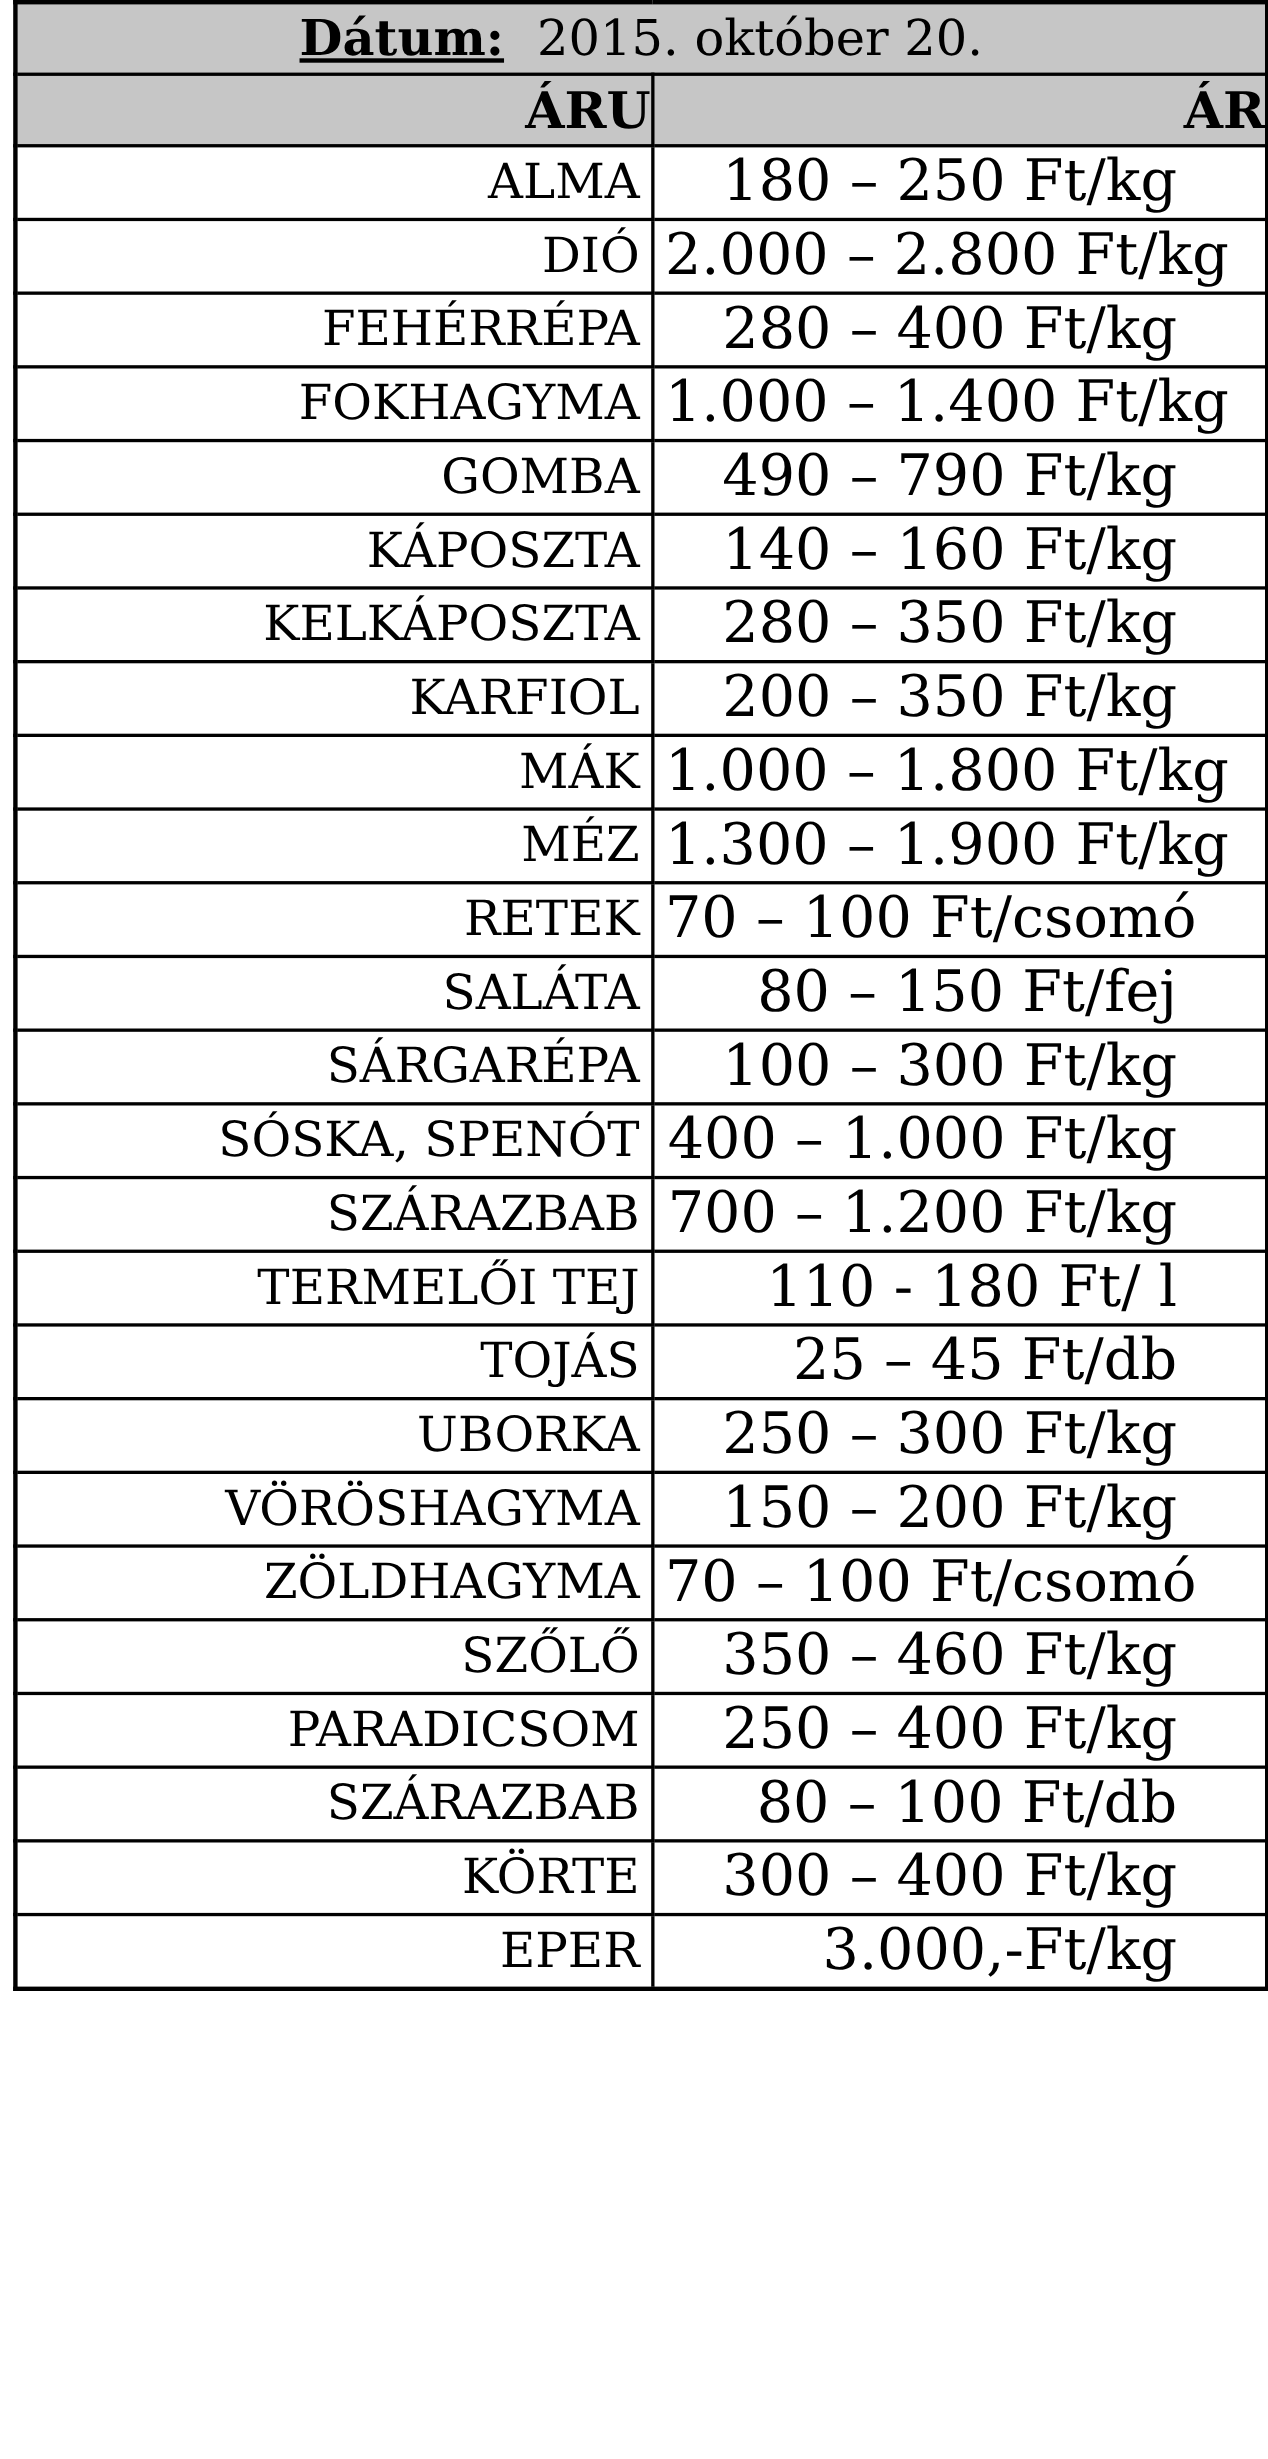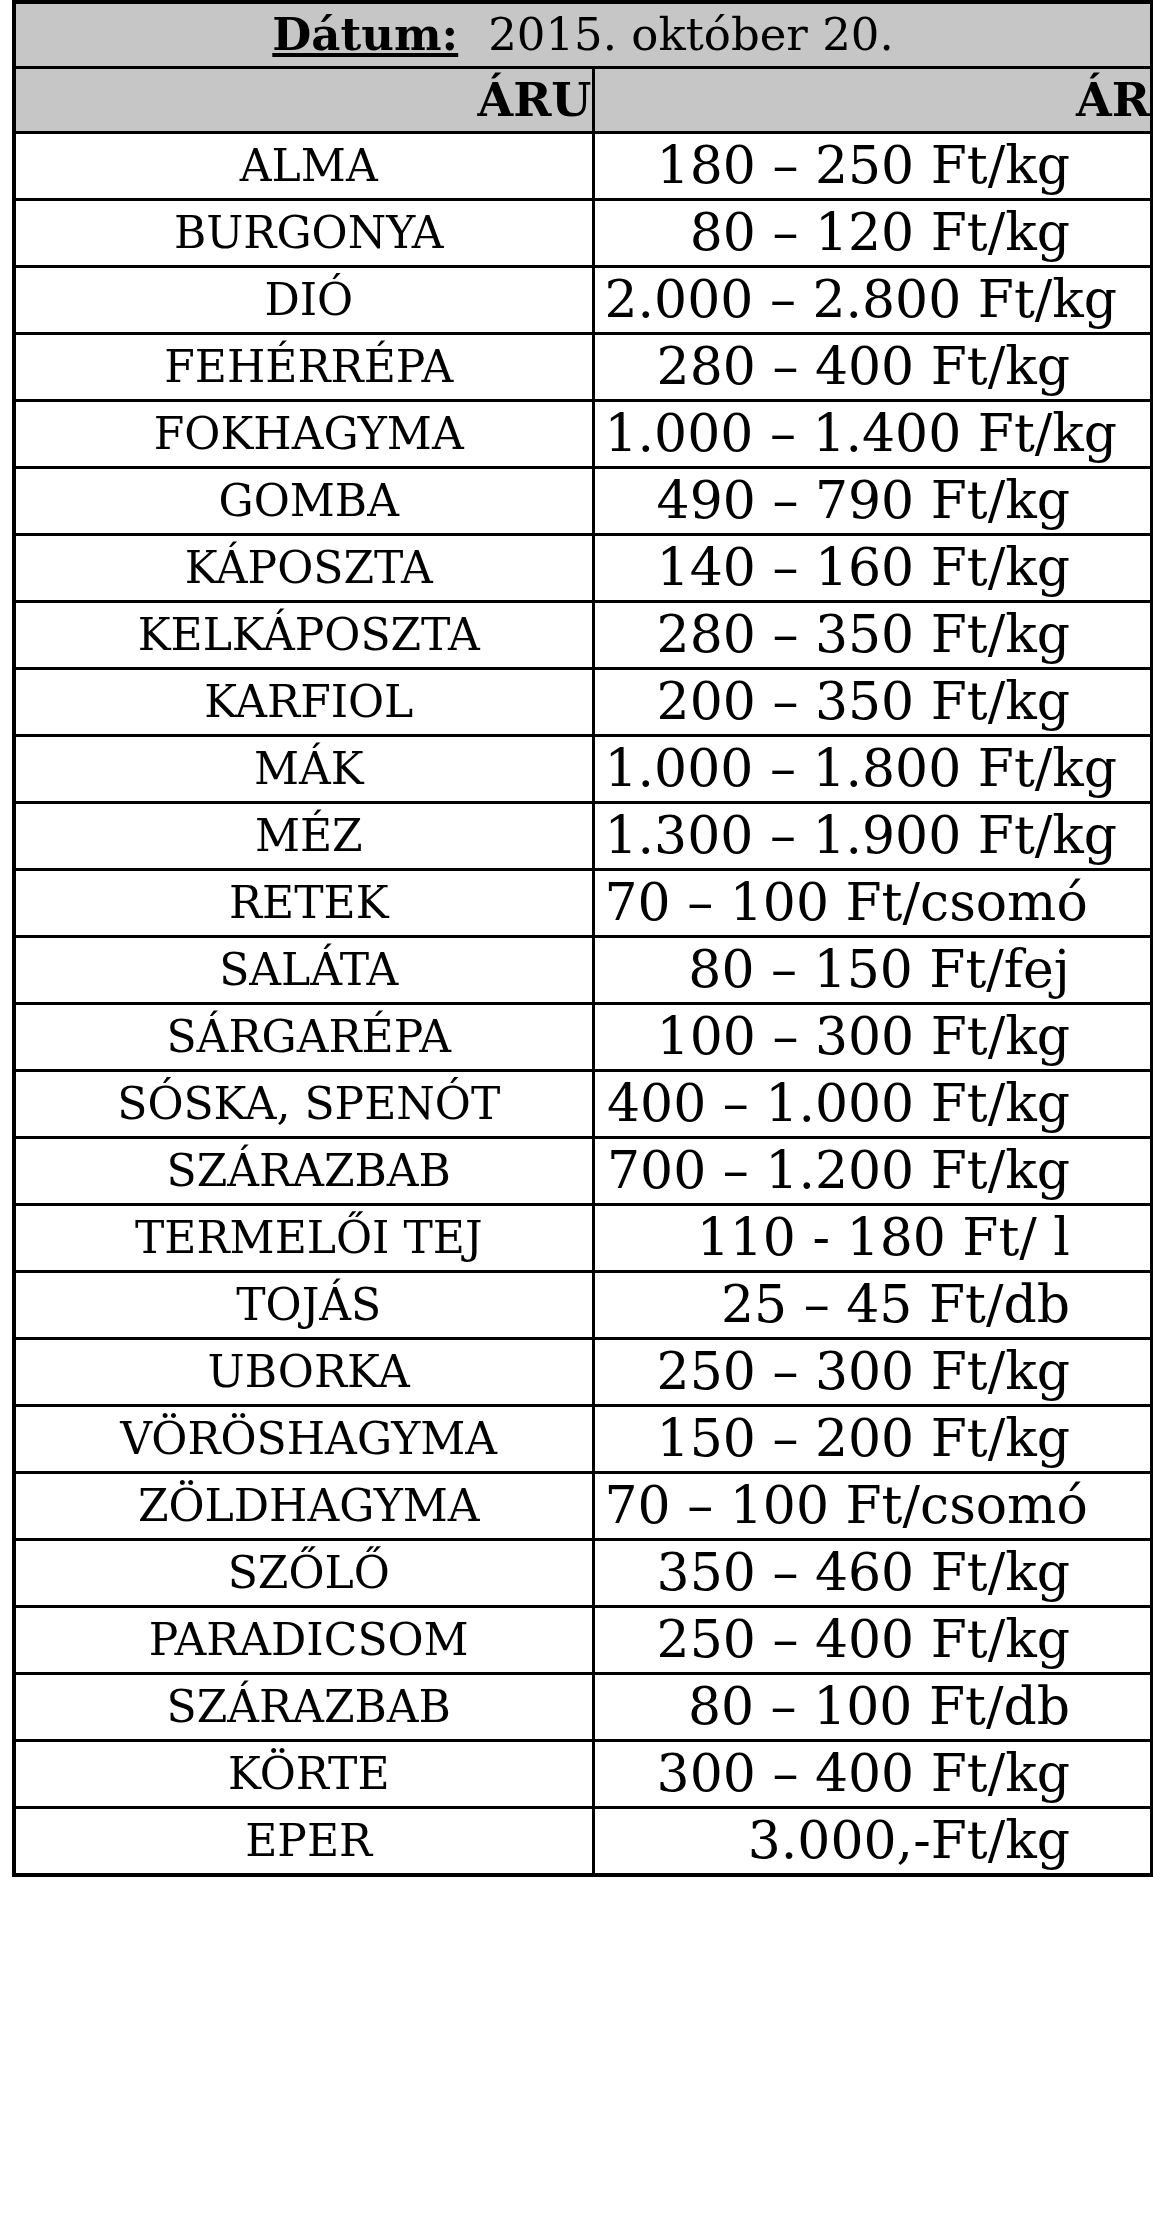--- a/index.html
+++ b/index.html
@@ -46,21 +46,21 @@
     height: 62px;
     text-align: right;
     font-size: 46px;
     font-weight: bold;
     padding: 0;
   }
   td.product {
     background: #ffffff;
     height: 64px;
     font-size: 44px;
-    text-align: center;
+    text-align: right;
     padding: 0 10px 0 20px;
   }
   td.price {
     background: #ffffff;
     height: 64px;
     font-size: 52px;
     text-align: right;
     padding: 0 80px 0 10px;
     white-space: nowrap;
   }
@@ -83,24 +83,20 @@
       <th>ÁRU</th>
       <th>ÁR</th>
     </tr>
   </thead>
   <tbody id="rows">
   <tr>
     <td class="product">ALMA</td>
     <td class="price">180 – 250 Ft/kg</td>
   </tr>
 
-  <tr>
-    <td class="product">BURGONYA</td>
-    <td class="price">80 – 120 Ft/kg</td>
-  </tr>
 
   <tr>
     <td class="product">DIÓ</td>
     <td class="price">2.000 – 2.800 Ft/kg</td>
   </tr>
 
   <tr>
     <td class="product">FEHÉRRÉPA</td>
     <td class="price">280 – 400 Ft/kg</td>
   </tr>

